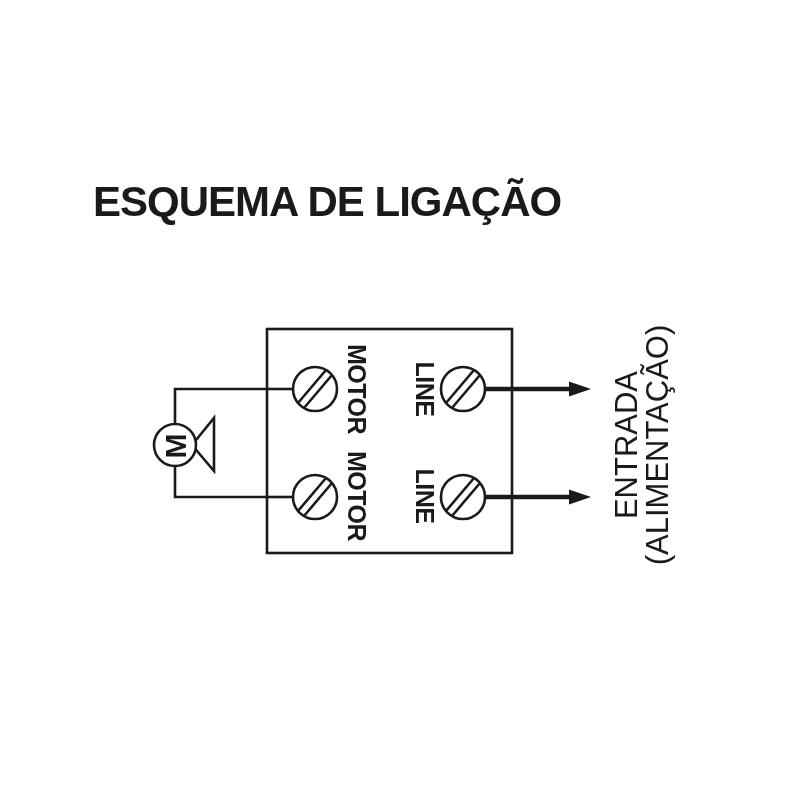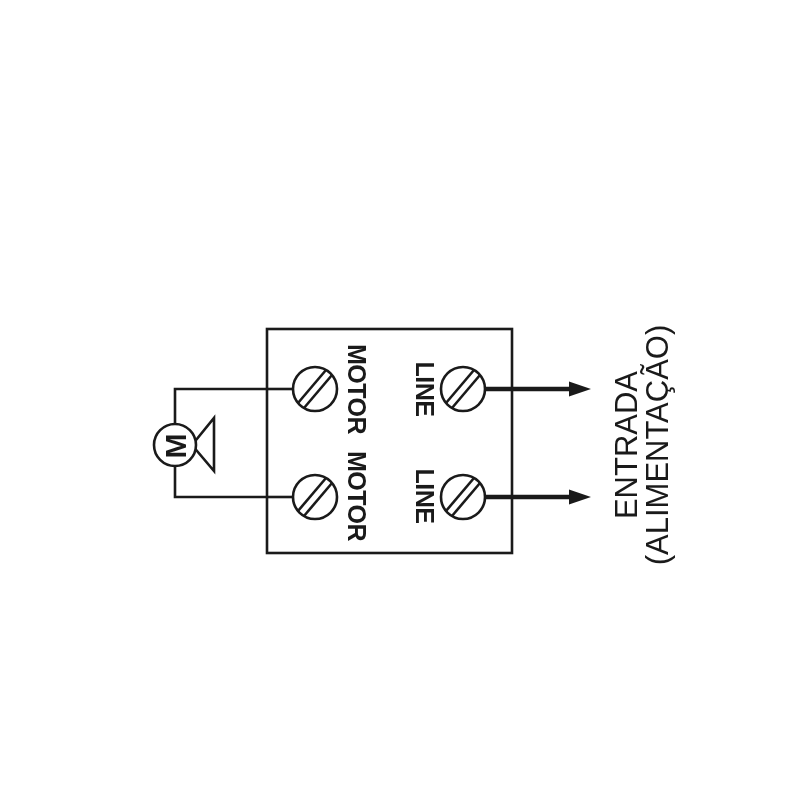--- a/index.html
+++ b/index.html
@@ -71,20 +71,21 @@
     font-weight: normal;
     font-size: 31px;
     fill: #1a1a1a;
   }
 </style>
 </head>
 <body>
 
 <div class="canvas">
 
+  <h1 class="page-title">ESQUEMA DE LIGAÇÃO</h1>
 
   <svg class="diagram-svg" viewBox="0 0 800 800" xmlns="http://www.w3.org/2000/svg">
 
     <defs>
       <g id="screw-terminal">
         <circle cx="0" cy="0" r="22" class="shape"></circle>
         <line x1="-11" y1="19" x2="17" y2="-14" class="wire"></line>
         <line x1="-17" y1="14" x2="11" y2="-19" class="wire"></line>
       </g>
     </defs>

